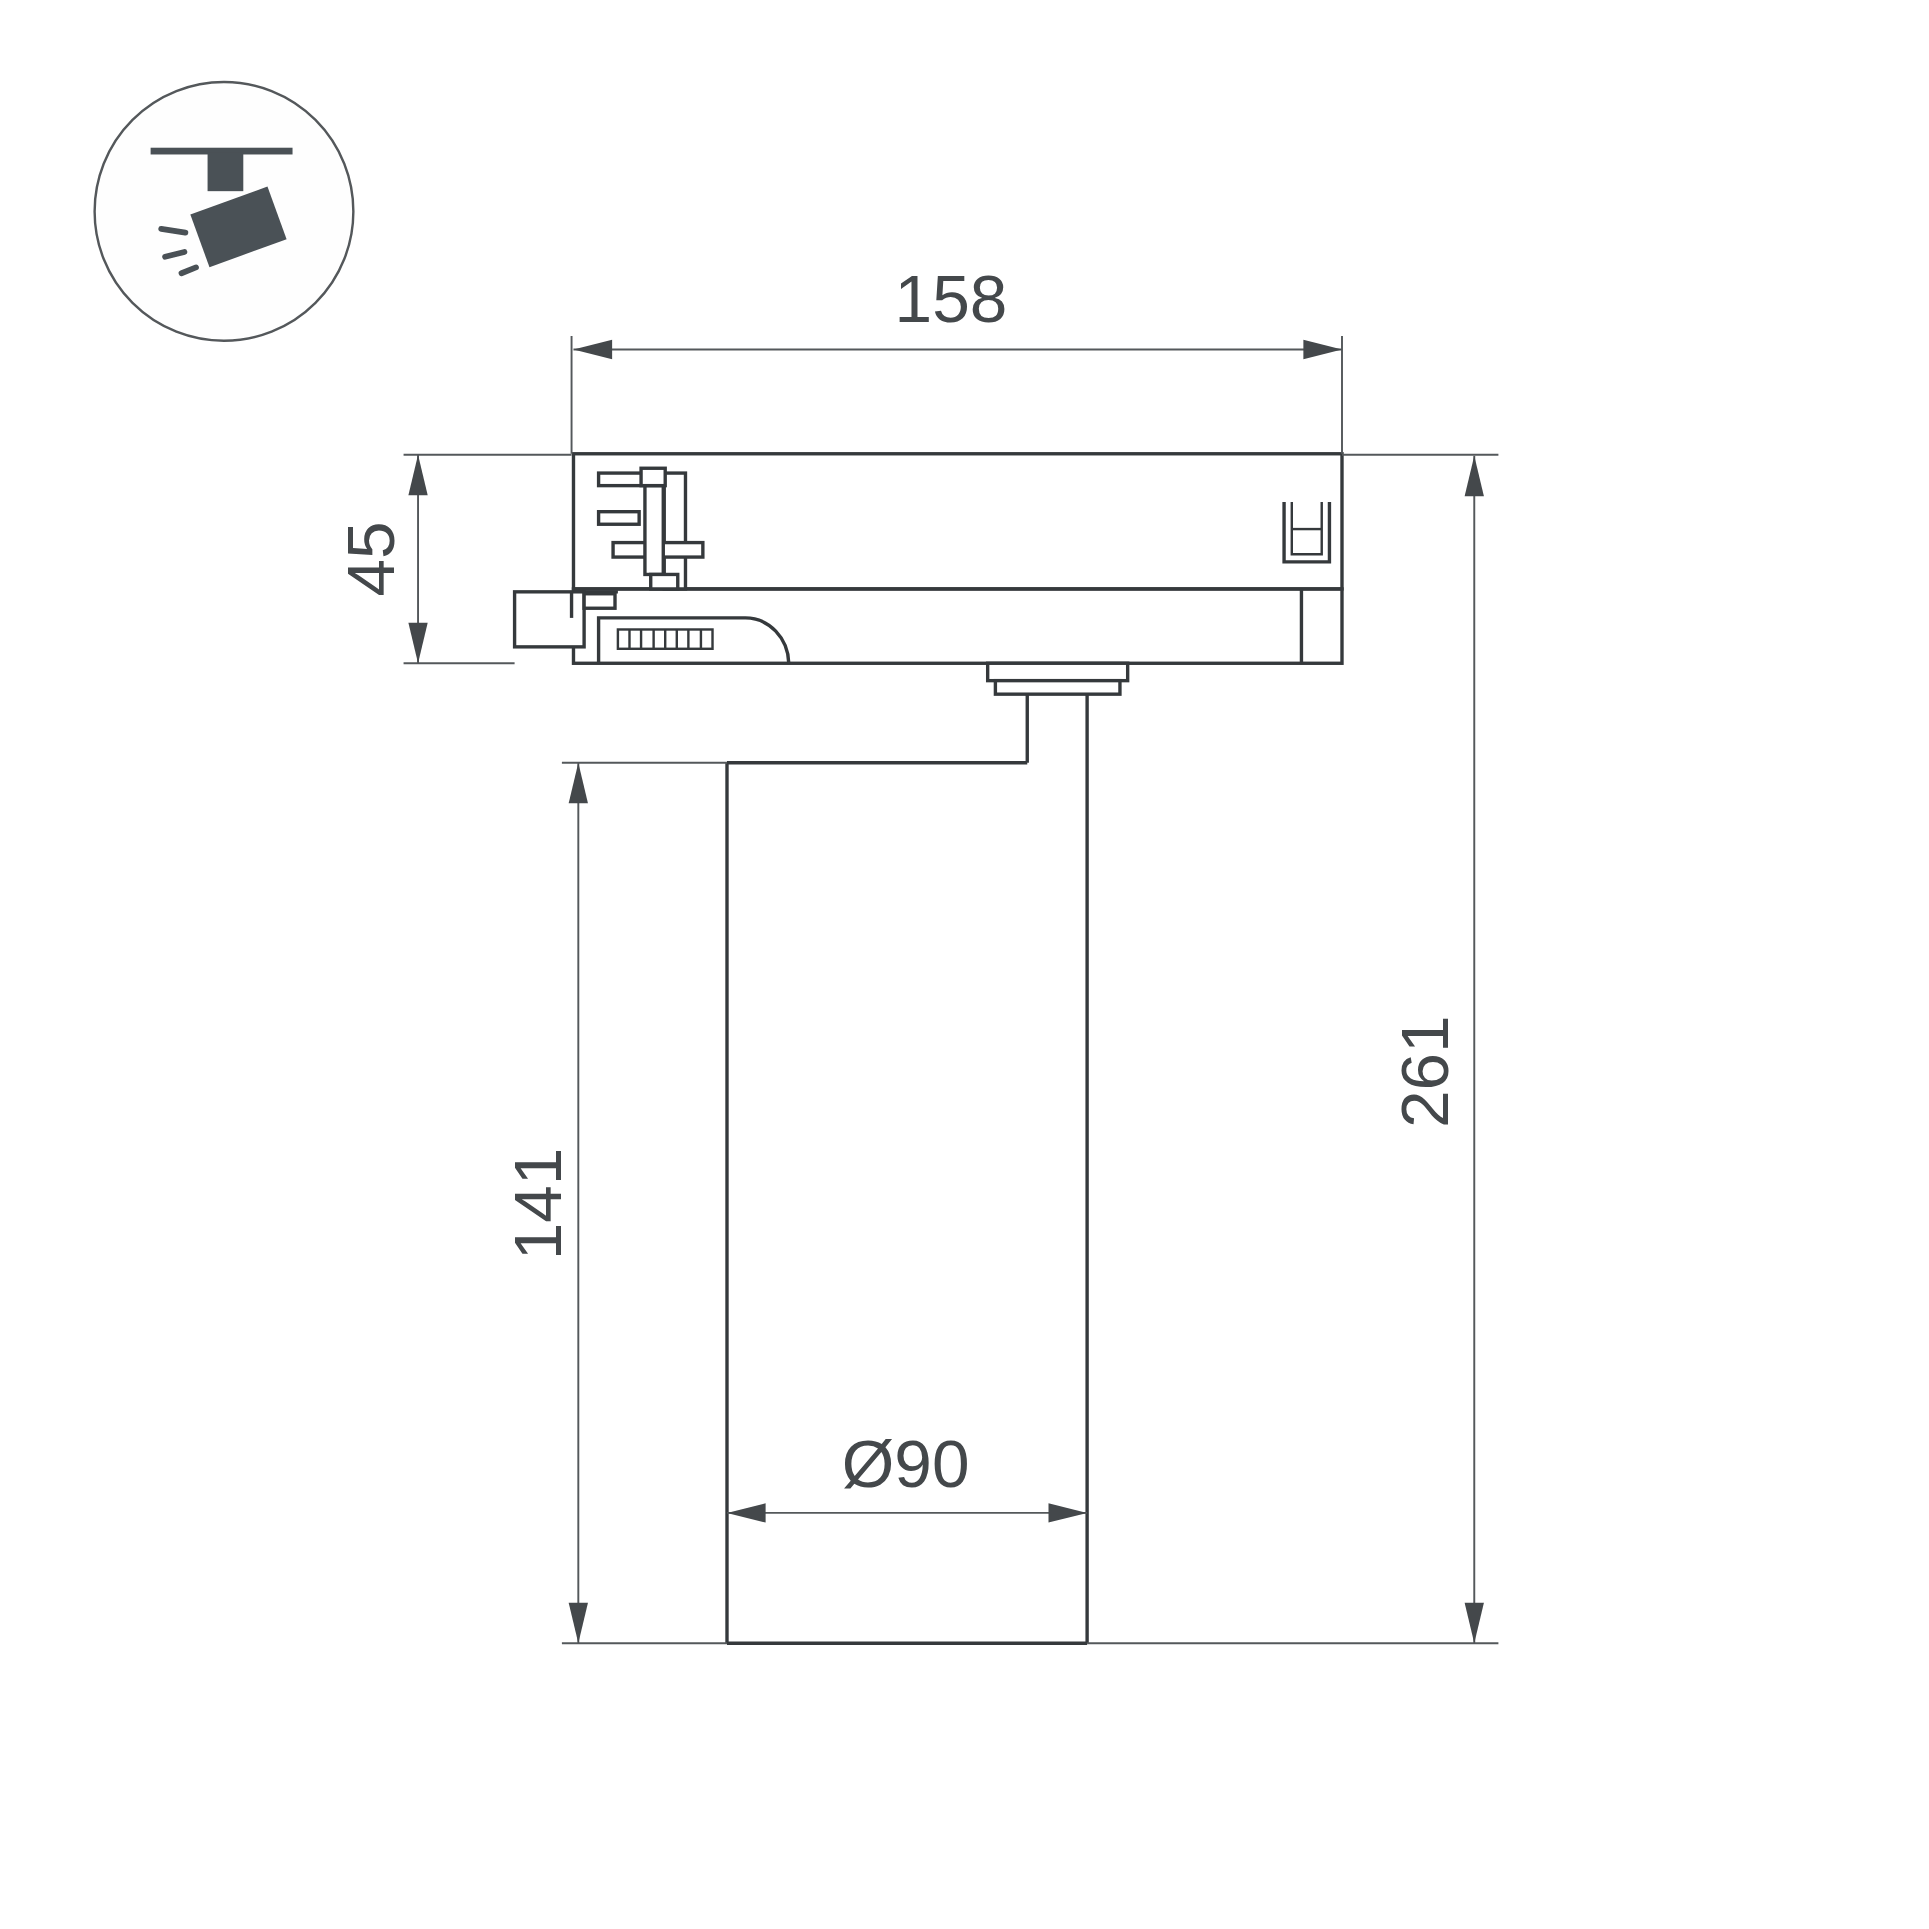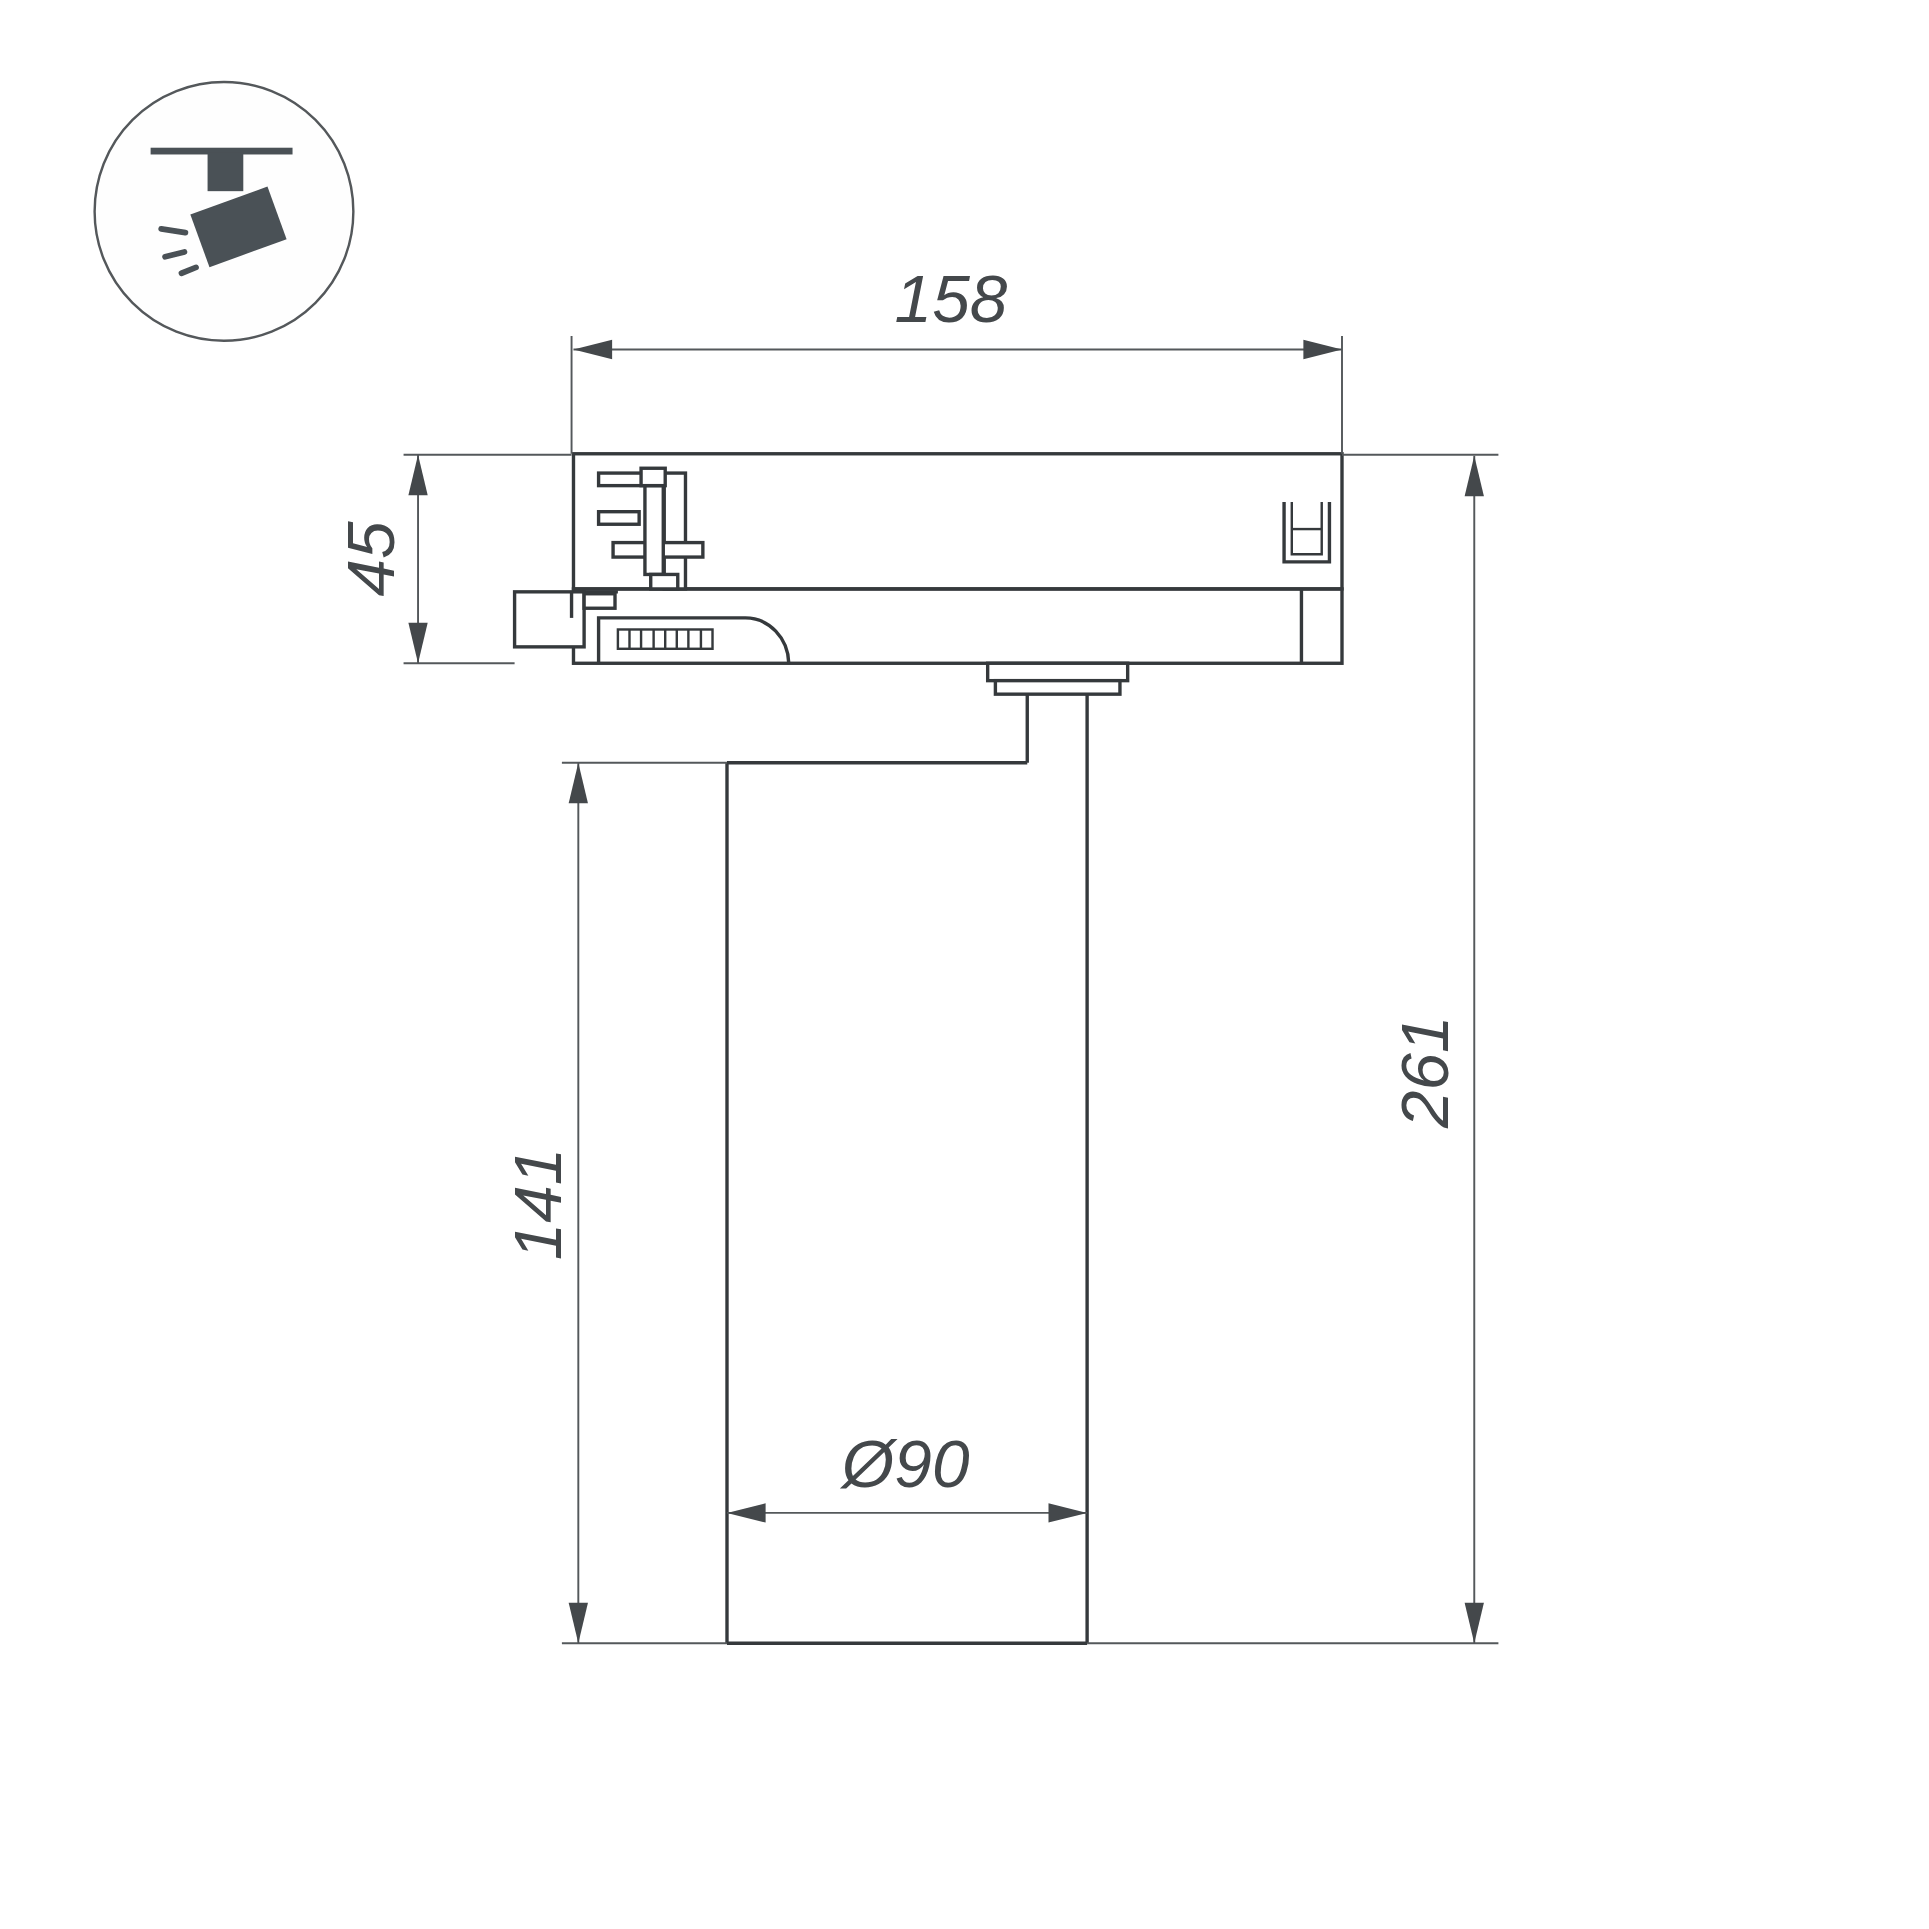--- a/index.html
+++ b/index.html
@@ -4,21 +4,21 @@
 <style>
   :root{
     --bg:#ffffff;
     --line-main:#35393c;
     --line-thin:#54585b;
     --arrow:#44484b;
     --text:#44484b;
     --icon:#4a5156;
   }
   html,body{margin:0;padding:0;background:var(--bg);}
-  .stage{width:1929px;height:1929px;position:relative;background:var(--bg);font-style:italic;}
+  .stage{width:1929px;height:1929px;position:relative;background:var(--bg);}
   svg{display:block;}
   .ml{stroke:var(--line-main);stroke-width:3.5;fill:none;stroke-linejoin:miter;}
   .mf{stroke:var(--line-main);stroke-width:3.5;fill:#ffffff;stroke-linejoin:miter;}
   .md{stroke:var(--line-main);stroke-width:2.5;fill:none;}
   .tl{stroke:var(--line-thin);stroke-width:2;fill:none;}
   .ar{fill:var(--arrow);stroke:none;}
   .dimtext{font-family:"Liberation Sans",sans-serif;font-size:70px;fill:var(--text);}
   .icf{fill:var(--icon);stroke:none;}
   .ics{stroke:var(--icon);stroke-width:6;stroke-linecap:round;fill:none;}
   .iccircle{fill:#fefefe;stroke:var(--line-thin);stroke-width:2.5;}

